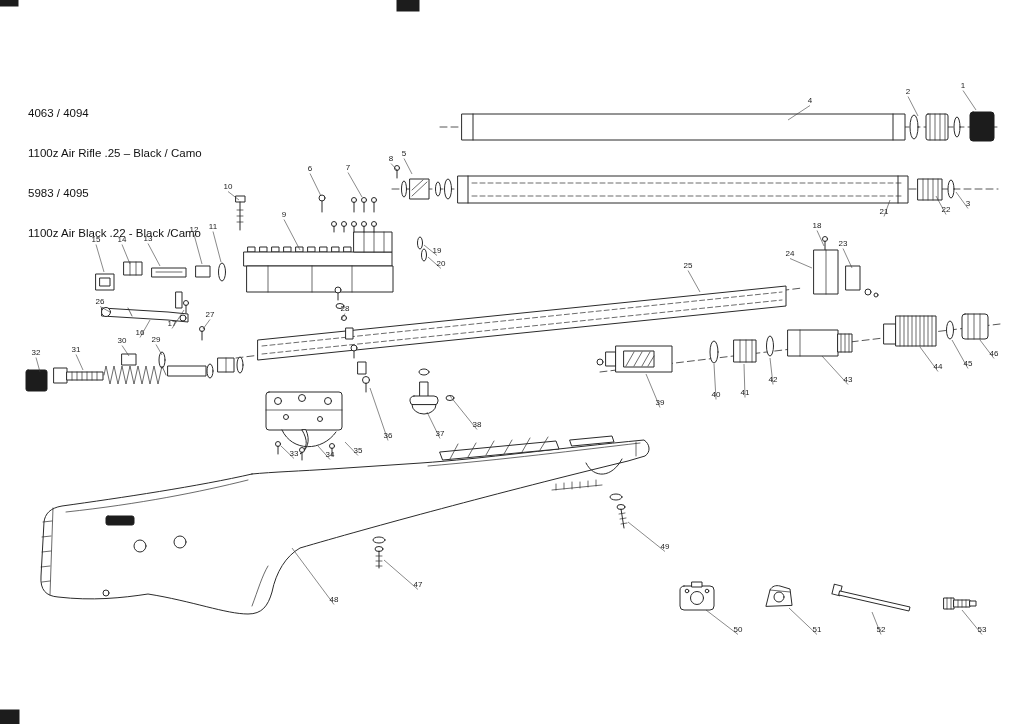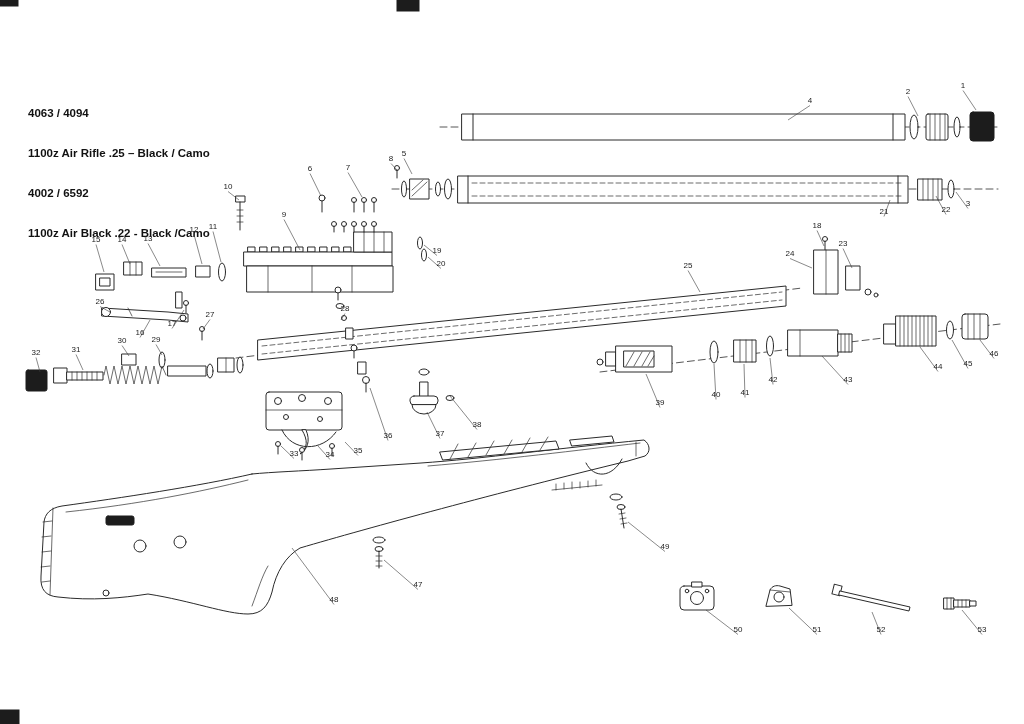--- a/index.html
+++ b/index.html
@@ -1,39 +1,39 @@
 <!DOCTYPE html>
 <html><head>
 <meta charset="utf-8">
 <style>
   html,body{margin:0;padding:0;background:#e8e8e8;}
   #page{position:relative;width:1024px;height:724px;background:#ffffff;overflow:hidden;
         font-family:"Liberation Sans",sans-serif;color:#1a1a1a;}
   #title-block{position:absolute;left:28px;top:80px;font-size:11.5px;line-height:13.4px;
         color:#111;white-space:pre;}
-  #title-block div{margin:0;font-weight:bold;}
+  #title-block div{margin:0;}
   svg{position:absolute;left:0;top:0;}
   .ink{stroke:#2b2b2b;stroke-width:1;fill:none;stroke-linecap:round;stroke-linejoin:round;}
   .fillw{fill:#ffffff;}
   .dark{fill:#1c1c1c;stroke:#1c1c1c;}
   .dash{stroke-dasharray:7 4;stroke-width:0.8;}
   .hid{stroke-dasharray:5 3;stroke-width:0.7;}
   .thin{stroke-width:0.7;}
   .leader{stroke:#3a3a3a;stroke-width:0.6;fill:none;}
   svg text{font-family:"Liberation Sans",sans-serif;font-size:8px;fill:#1c1c1c;text-anchor:middle;}
 </style>
 </head>
 <body>
 
 <div id="page">
 
   <div id="title-block">
     <div>4063 / 4094</div>
     <div>1100z Air Rifle .25 – Black / Camo</div>
-    <div>4002 / 6592</div>
+    <div>5983 / 4095</div>
     <div>1100z Air Black .22 - Black /Camo</div>
   </div>
 
   <svg width="1024" height="724" viewBox="0 0 1024 724">
 
     <g>
       <rect class="dark" x="0" y="0" width="18" height="6"></rect>
       <rect class="dark" x="397" y="0" width="22" height="11"></rect>
       <rect class="dark" x="0" y="710" width="19" height="14"></rect>
     </g>

